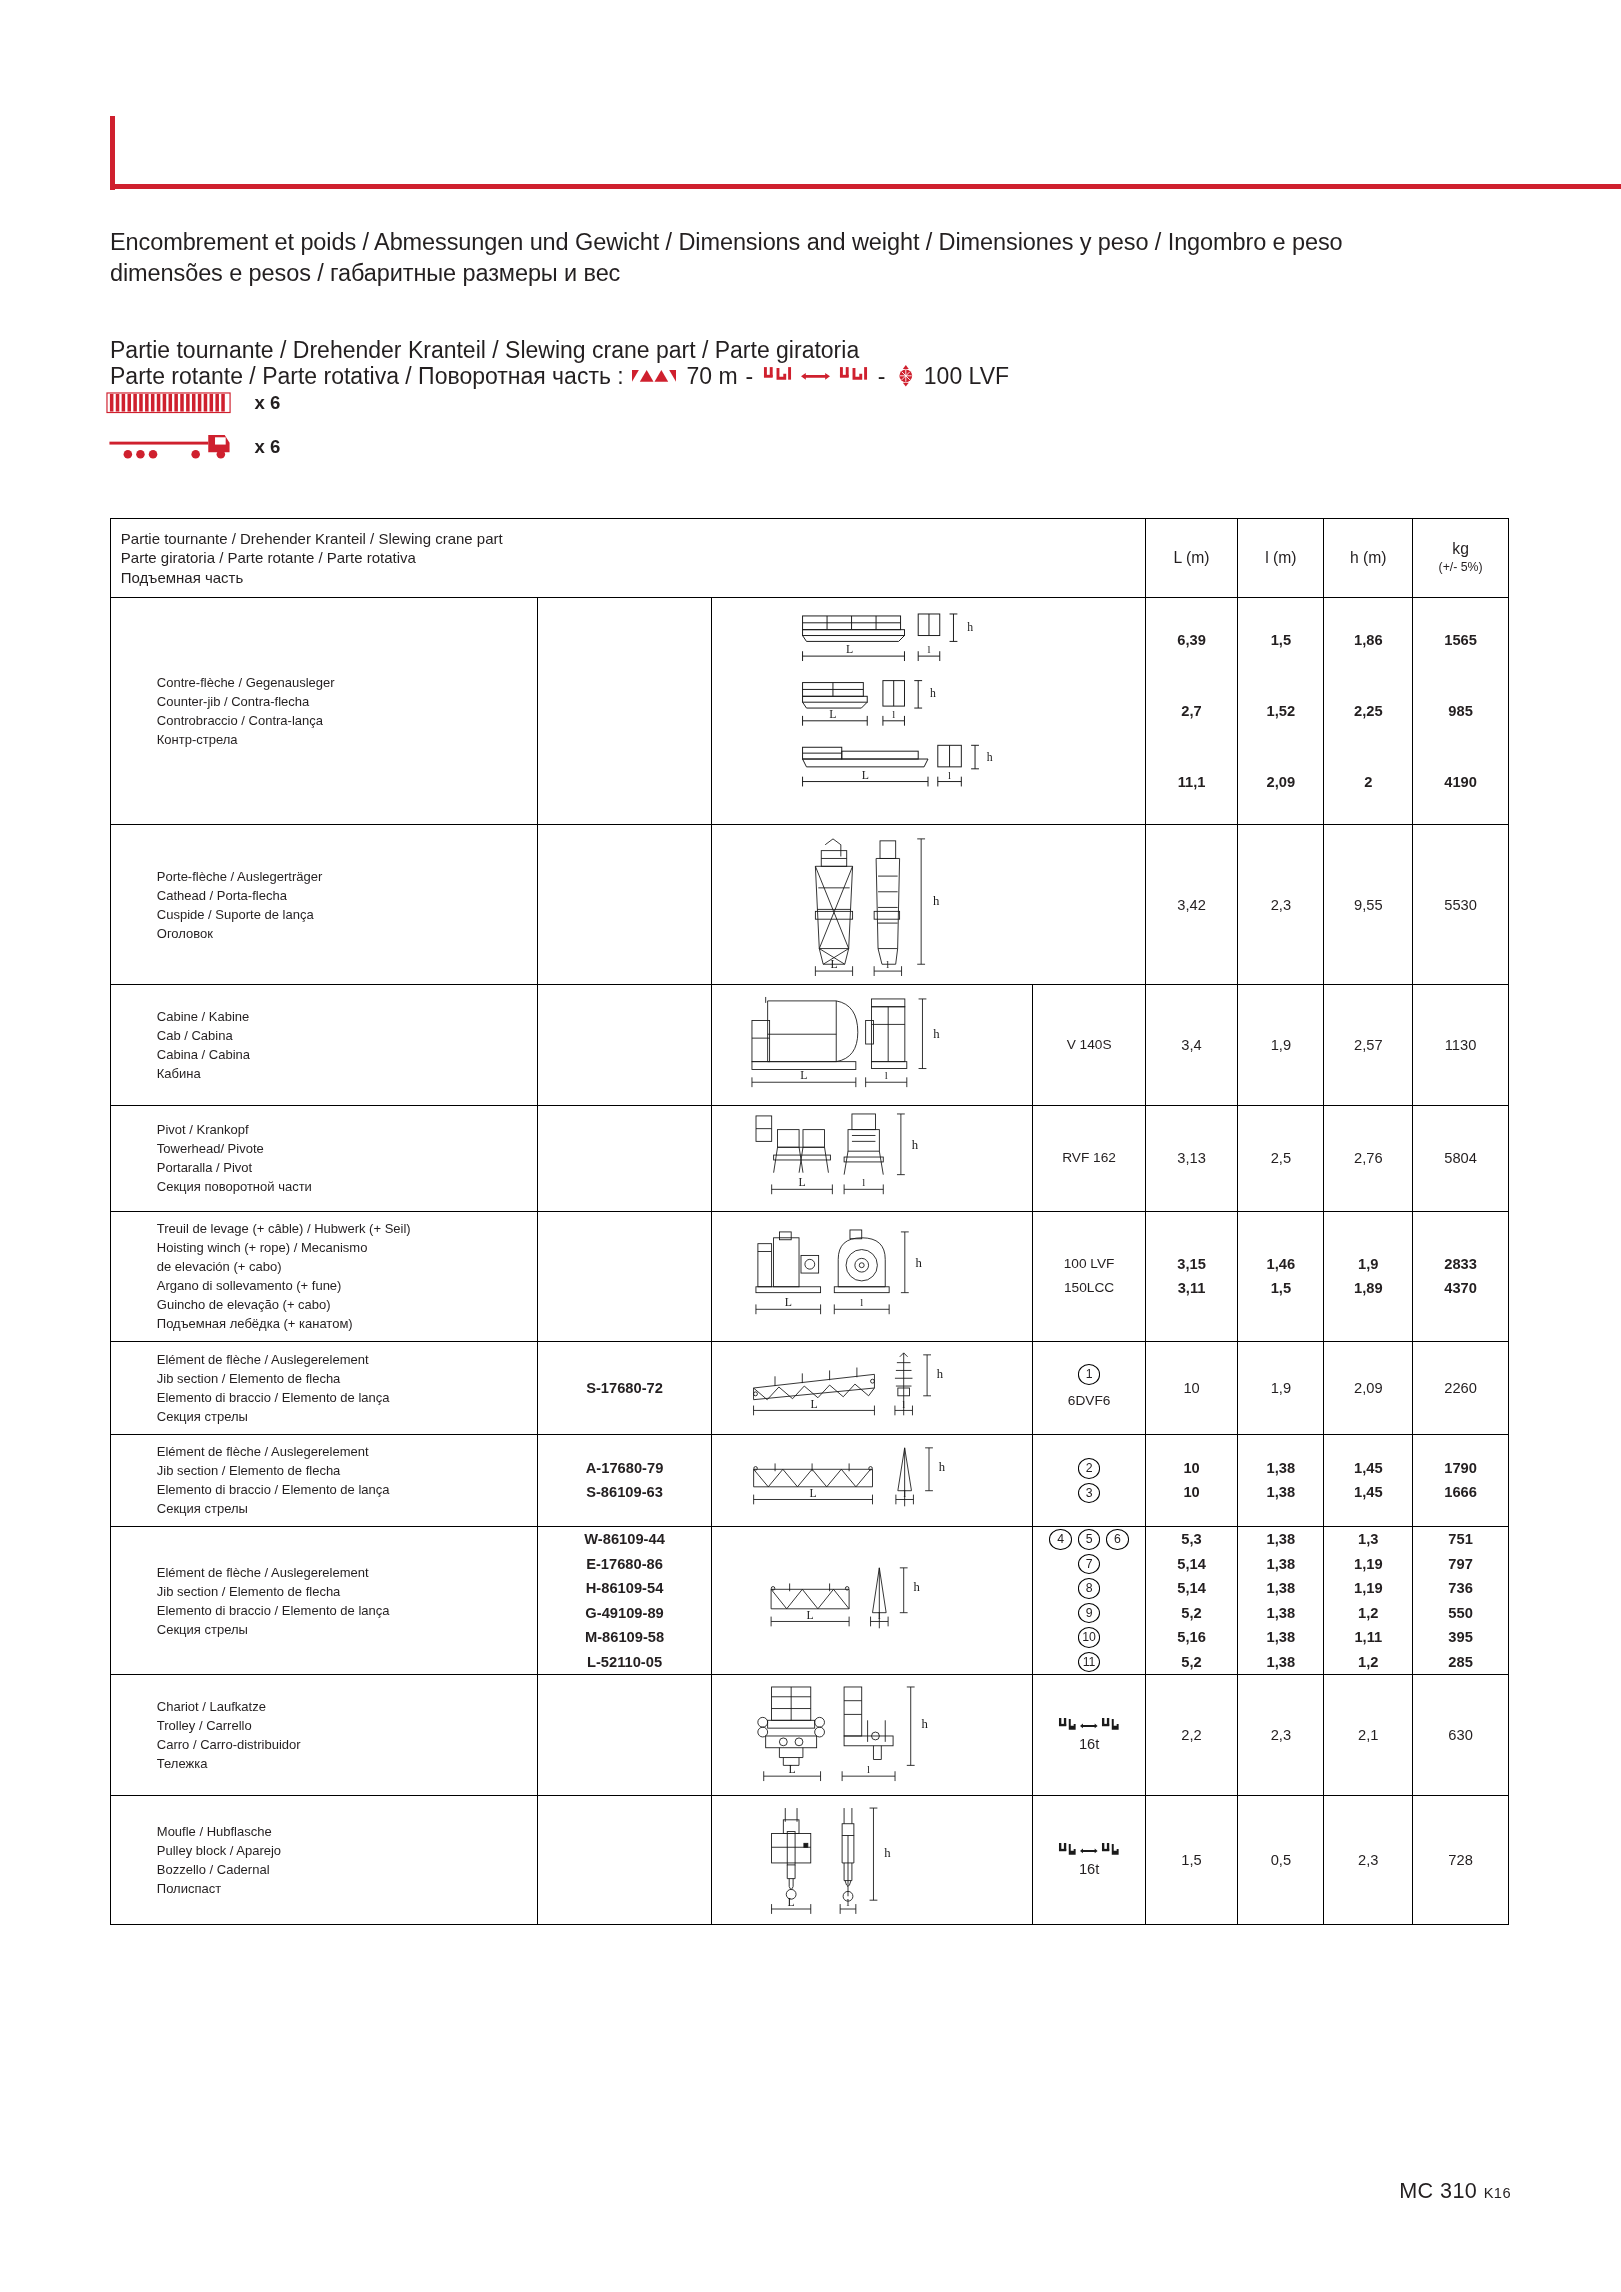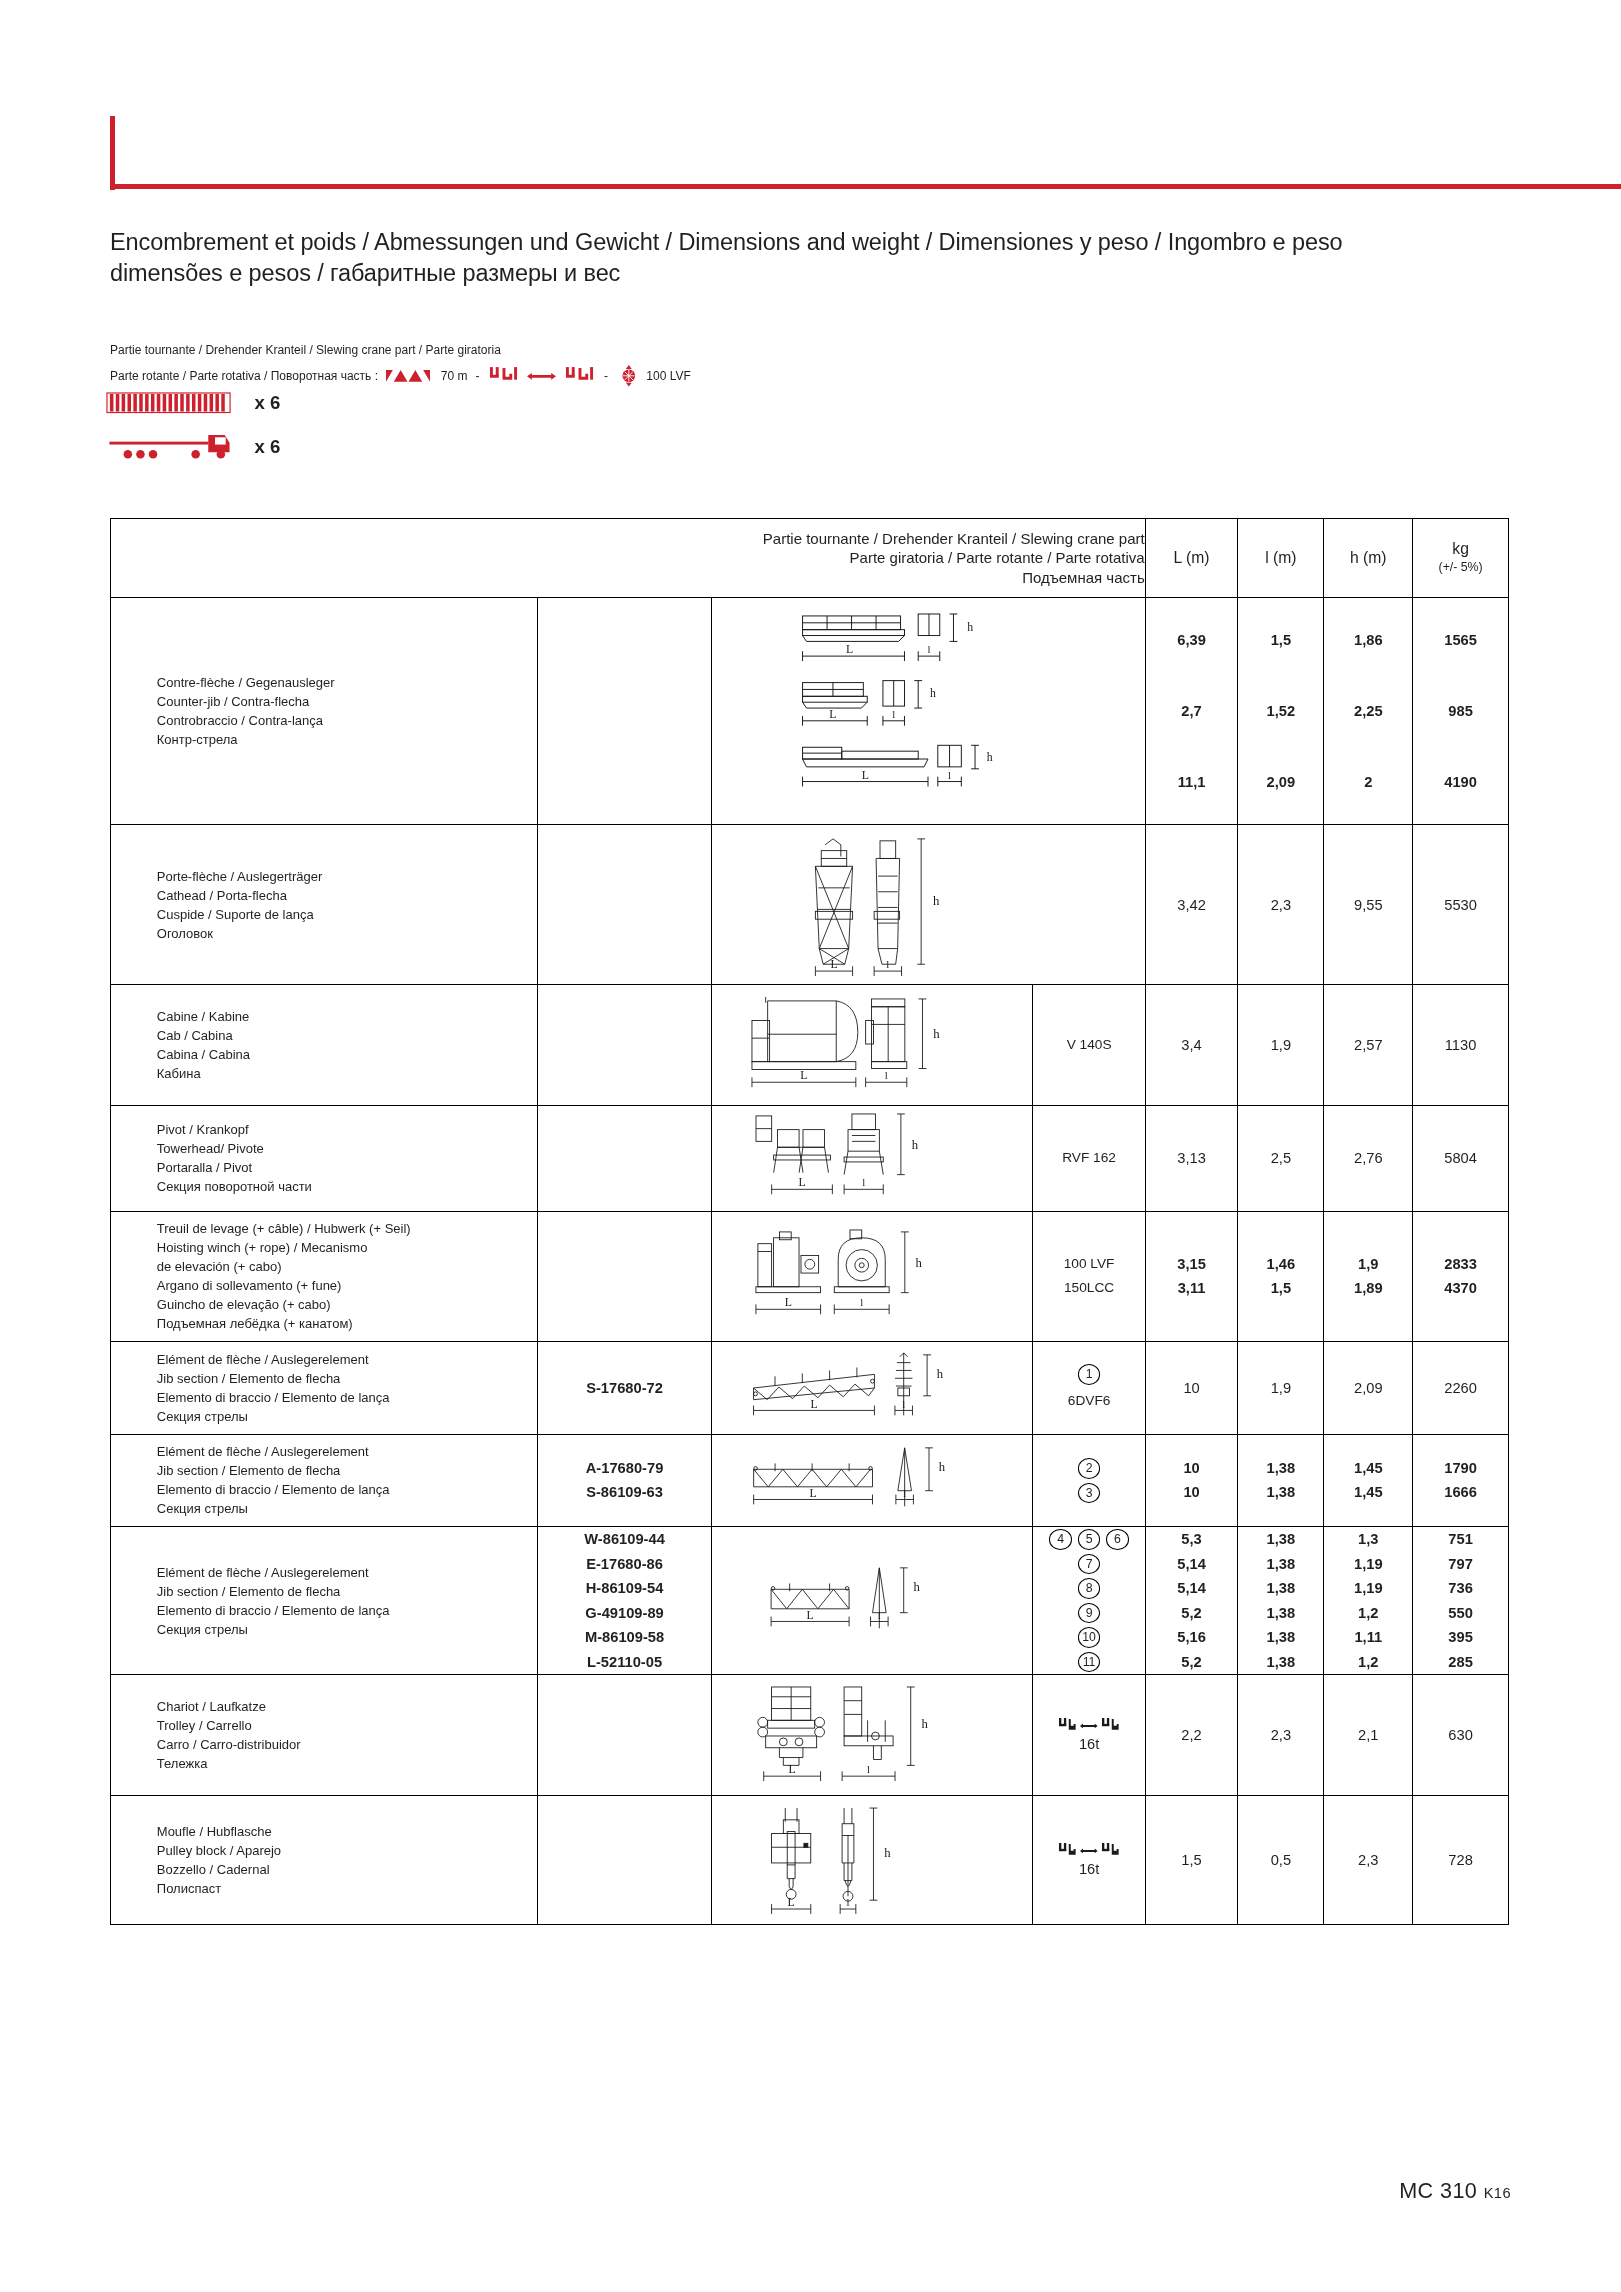--- a/index.html
+++ b/index.html
@@ -48,21 +48,21 @@
     font-size: 23.5px;
     line-height: 31px;
     font-weight: 400;
     letter-spacing: -0.1px;
     color: #231f20;
   }
   .subtitle-block {
     position: absolute;
     left: 0; top: 338px;
     width: 1372px;
-    font-size: 12px;
+    font-size: 23px;
     line-height: 25.5px;
     color: #231f20;
   }
   .subtitle-line2 {
     display: flex;
     align-items: center;
     gap: 4px;
     white-space: nowrap;
   }
   .inline-ico { display: inline-block; vertical-align: middle; }
@@ -110,21 +110,21 @@
   .c-desc   { width: 421px; padding: 7.8px 0 7.8px 9.8px !important; text-align: left; }
   .c-ref    { width: 176px; text-align: center; }
   .c-draw   { width: 323px; text-align: center; }
   .c-mark   { width: 113px; text-align: center; }
   .c-L      { width: 90px;  text-align: center; }
   .c-l      { width: 83px;  text-align: center; }
   .c-h      { width: 86px;  text-align: center; }
   .c-kg     { width: 93px;  text-align: center; }
 
   thead .hdr-desc {
-    text-align: right;
+    text-align: left;
     padding: 9.8px 0 9.8px 9.8px !important;
     font-size: 15px;
     line-height: 19.6px;
     font-weight: 700;
     margin-top: 46px;
   }
   thead .hdr-unit {
     text-align: center;
     font-size: 15.7px;
     line-height: 19.6px;

